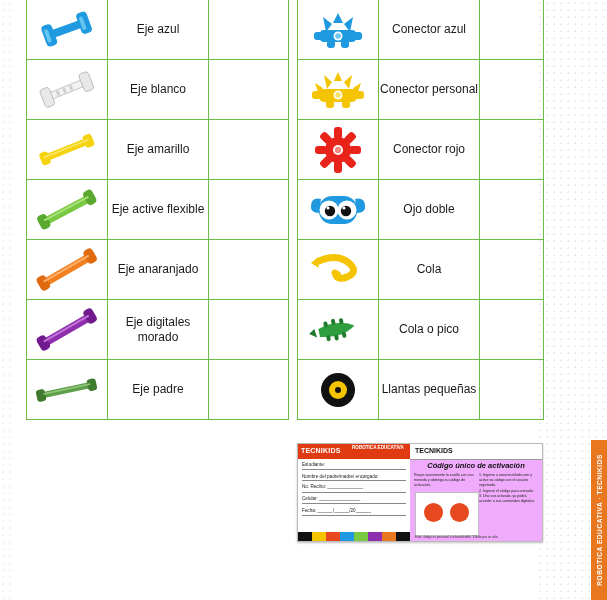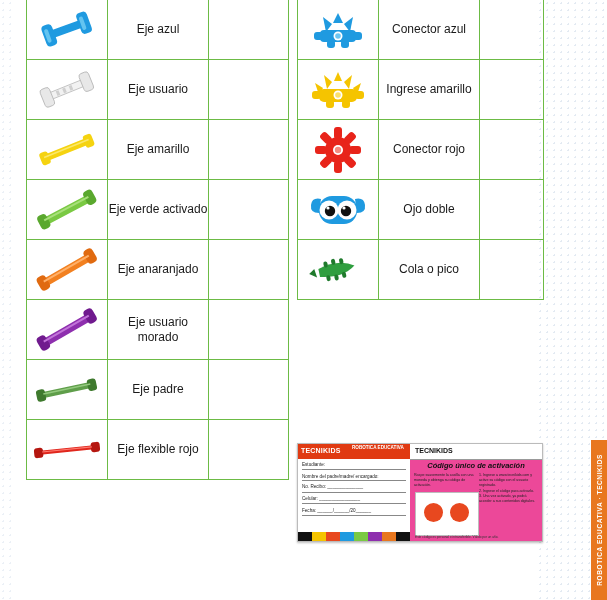--- a/index.html
+++ b/index.html
@@ -158,21 +158,21 @@
     left: 0; bottom: 0;
     width: 112px; height: 9px;
     display: flex;
   }
   .stripes span { flex: 1 1 auto; height: 100%; }
 
   .card-right {
     position: absolute;
     left: 112px; top: 0;
     width: 132px; height: 97px;
-    background: #ec4899;
+    background: #f0abfc;
   }
   .card-right-head {
     position: absolute;
     left: 0; top: 0;
     width: 132px; height: 15px;
     background: #ffffff;
     border-bottom: 1px solid #999999;
   }
   .rt-brand {
     position: absolute;
@@ -287,21 +287,21 @@
             <g transform="rotate(-22 37 27)">
               <rect x="18" y="23" width="38" height="7" rx="3" fill="#f2f2f2" stroke="#bdbdbd" stroke-width="0.8"></rect>
               <rect x="11" y="17" width="10" height="19" rx="3" fill="#e8e8e8" stroke="#b5b5b5" stroke-width="0.8"></rect>
               <rect x="53" y="17" width="10" height="19" rx="3" fill="#e8e8e8" stroke="#b5b5b5" stroke-width="0.8"></rect>
               <rect x="26" y="24" width="3" height="5" fill="#cfcfcf"></rect>
               <rect x="33" y="24" width="3" height="5" fill="#cfcfcf"></rect>
               <rect x="40" y="24" width="3" height="5" fill="#cfcfcf"></rect>
             </g>
           </svg>
         </td>
-        <td class="c-lbl">Eje usuario</td>
+        <td class="c-lbl">Eje blanco</td>
         <td class="c-pad"></td>
       </tr>
       <tr>
         <td class="c-img">
           <svg class="piece" viewBox="0 0 74 54">
             <g transform="rotate(-22 37 27)">
               <rect x="12" y="23" width="50" height="7" rx="3.5" fill="#f5d310"></rect>
               <rect x="9" y="20" width="9" height="13" rx="3" fill="#f5d310"></rect>
               <rect x="56" y="20" width="9" height="13" rx="3" fill="#f5d310"></rect>
               <rect x="13" y="24.5" width="48" height="1.6" fill="#fbe86a"></rect>
@@ -315,21 +315,21 @@
         <td class="c-img">
           <svg class="piece" viewBox="0 0 74 54">
             <g transform="rotate(-28 37 27)">
               <rect x="10" y="23" width="54" height="8" rx="4" fill="#7ac943"></rect>
               <rect x="6" y="19" width="10" height="15" rx="4" fill="#5aa82e"></rect>
               <rect x="58" y="19" width="10" height="15" rx="4" fill="#5aa82e"></rect>
               <rect x="12" y="24.5" width="50" height="2" fill="#a8e07a"></rect>
             </g>
           </svg>
         </td>
-        <td class="c-lbl">Eje verde activado</td>
+        <td class="c-lbl">Eje active flexible</td>
         <td class="c-pad"></td>
       </tr>
       <tr>
         <td class="c-img">
           <svg class="piece" viewBox="0 0 74 54">
             <g transform="rotate(-30 37 27)">
               <rect x="8" y="23" width="58" height="8" rx="4" fill="#f28020"></rect>
               <rect x="5" y="19" width="10" height="15" rx="4" fill="#e06a10"></rect>
               <rect x="59" y="19" width="10" height="15" rx="4" fill="#e06a10"></rect>
               <rect x="11" y="24.5" width="52" height="2" fill="#ffb069"></rect>
@@ -343,49 +343,35 @@
         <td class="c-img">
           <svg class="piece" viewBox="0 0 74 54">
             <g transform="rotate(-30 37 27)">
               <rect x="8" y="23" width="58" height="8" rx="4" fill="#8e2fae"></rect>
               <rect x="5" y="19" width="10" height="15" rx="4" fill="#701a8e"></rect>
               <rect x="59" y="19" width="10" height="15" rx="4" fill="#701a8e"></rect>
               <rect x="11" y="24.5" width="52" height="2" fill="#c274d9"></rect>
             </g>
           </svg>
         </td>
-        <td class="c-lbl">Eje usuario morado</td>
+        <td class="c-lbl">Eje digitales morado</td>
         <td class="c-pad"></td>
       </tr>
       <tr>
         <td class="c-img">
           <svg class="piece" viewBox="0 0 74 54">
             <g transform="rotate(-12 37 27)">
               <rect x="10" y="24" width="54" height="6" rx="3" fill="#5f9e4a"></rect>
               <rect x="6" y="21" width="9" height="12" rx="3" fill="#3f7a2e"></rect>
               <rect x="58" y="21" width="9" height="12" rx="3" fill="#3f7a2e"></rect>
               <rect x="13" y="25.2" width="48" height="1.6" fill="#93c97e"></rect>
             </g>
           </svg>
         </td>
         <td class="c-lbl">Eje padre</td>
-        <td class="c-pad"></td>
-      </tr>
-      <tr>
-        <td class="c-img">
-          <svg class="piece" viewBox="0 0 74 54">
-            <g transform="rotate(-6 37 27)">
-              <rect x="8" y="25" width="58" height="4" rx="2" fill="#e0271d"></rect>
-              <rect x="4" y="22" width="9" height="10" rx="3" fill="#b5160f"></rect>
-              <rect x="61" y="22" width="9" height="10" rx="3" fill="#b5160f"></rect>
-              <rect x="12" y="25.8" width="50" height="1.2" fill="#ff7a70"></rect>
-            </g>
-          </svg>
-        </td>
-        <td class="c-lbl">Eje flexible rojo</td>
         <td class="c-pad"></td>
       </tr>
     </tbody>
   </table>
 
   <table class="tbl" id="right-table">
     <tbody>
       <tr>
         <td class="c-img">
           <svg class="piece" viewBox="0 0 74 54">
@@ -418,21 +404,21 @@
               <rect x="18" y="26" width="38" height="13" rx="5"></rect>
               <rect x="11" y="28" width="9" height="8" rx="3"></rect>
               <rect x="54" y="28" width="9" height="8" rx="3"></rect>
               <rect x="25" y="37" width="8" height="8" rx="3"></rect>
               <rect x="41" y="37" width="8" height="8" rx="3"></rect>
               <circle cx="37" cy="32" r="4.5" fill="#ffffff"></circle>
               <circle cx="37" cy="32" r="2.8" fill="#fbe06a"></circle>
             </g>
           </svg>
         </td>
-        <td class="c-lbl">Ingrese amarillo</td>
+        <td class="c-lbl">Conector personal</td>
         <td class="c-pad"></td>
       </tr>
       <tr>
         <td class="c-img">
           <svg class="piece" viewBox="0 0 74 54">
             <g fill="#e8241a">
               <circle cx="37" cy="27" r="13"></circle>
               <g>
                 <rect x="33" y="4" width="8" height="12" rx="3"></rect>
                 <rect x="33" y="38" width="8" height="12" rx="3"></rect>
@@ -466,35 +452,61 @@
               <circle cx="43" cy="25" r="1.6" fill="#ffffff"></circle>
             </g>
           </svg>
         </td>
         <td class="c-lbl">Ojo doble</td>
         <td class="c-pad"></td>
       </tr>
       <tr>
         <td class="c-img">
           <svg class="piece" viewBox="0 0 74 54">
+            <g fill="none" stroke="#f5c400" stroke-width="7" stroke-linecap="round">
+              <path d="M18 18 q18 -8 30 2 q10 9 -2 14 q-10 4 -12 -4"></path>
+            </g>
+            <path d="M16 15 l-6 5 l8 5 z" fill="#f5c400"></path>
+            <circle cx="36" cy="32" r="4" fill="#f5c400"></circle>
+          </svg>
+        </td>
+        <td class="c-lbl">Cola</td>
+        <td class="c-pad"></td>
+      </tr>
+      <tr>
+        <td class="c-img">
+          <svg class="piece" viewBox="0 0 74 54">
             <g transform="rotate(-12 37 27)">
               <path d="M18 22 q22 -6 36 4 q-14 10 -36 4 z" fill="#2f9e3f"></path>
               <path d="M14 21 l-6 4 l7 5 z" fill="#1f7a2c"></path>
               <g fill="#1f7a2c">
                 <rect x="24" y="16" width="4" height="6" rx="2"></rect>
                 <rect x="32" y="15" width="4" height="6" rx="2"></rect>
                 <rect x="40" y="16" width="4" height="6" rx="2"></rect>
                 <rect x="24" y="30" width="4" height="6" rx="2"></rect>
                 <rect x="32" y="31" width="4" height="6" rx="2"></rect>
                 <rect x="40" y="30" width="4" height="6" rx="2"></rect>
               </g>
             </g>
           </svg>
         </td>
         <td class="c-lbl">Cola o pico</td>
+        <td class="c-pad"></td>
+      </tr>
+      <tr>
+        <td class="c-img">
+          <svg class="piece" viewBox="0 0 74 54">
+            <g>
+              <circle cx="37" cy="27" r="17" fill="#111111"></circle>
+              <circle cx="37" cy="27" r="9" fill="#f5c400"></circle>
+              <circle cx="37" cy="27" r="3" fill="#111111"></circle>
+            </g>
+          </svg>
+        </td>
+        <td class="c-lbl">Llantas pequeñas</td>
         <td class="c-pad"></td>
       </tr>
     </tbody>
   </table>
 
   <div class="card">
 
     <div class="card-left">
       <div class="card-left-head">
         <div class="brand-tec">TECNIKIDS</div>

